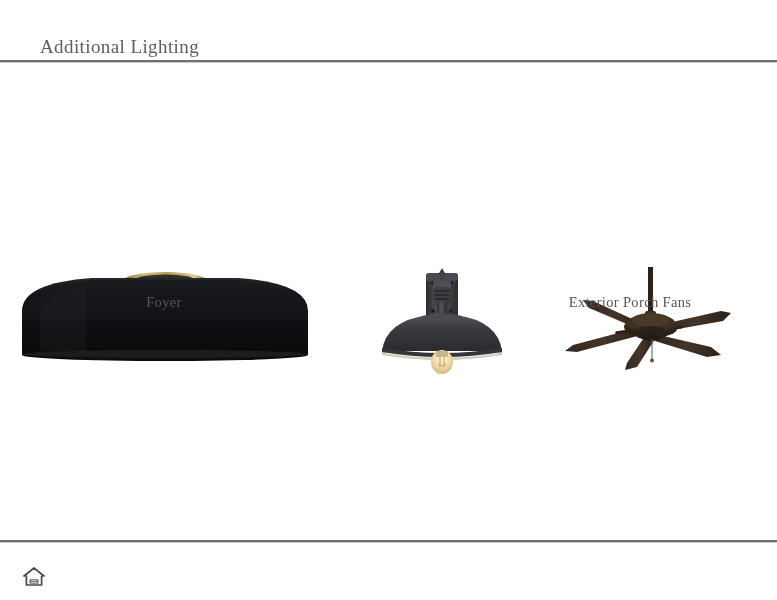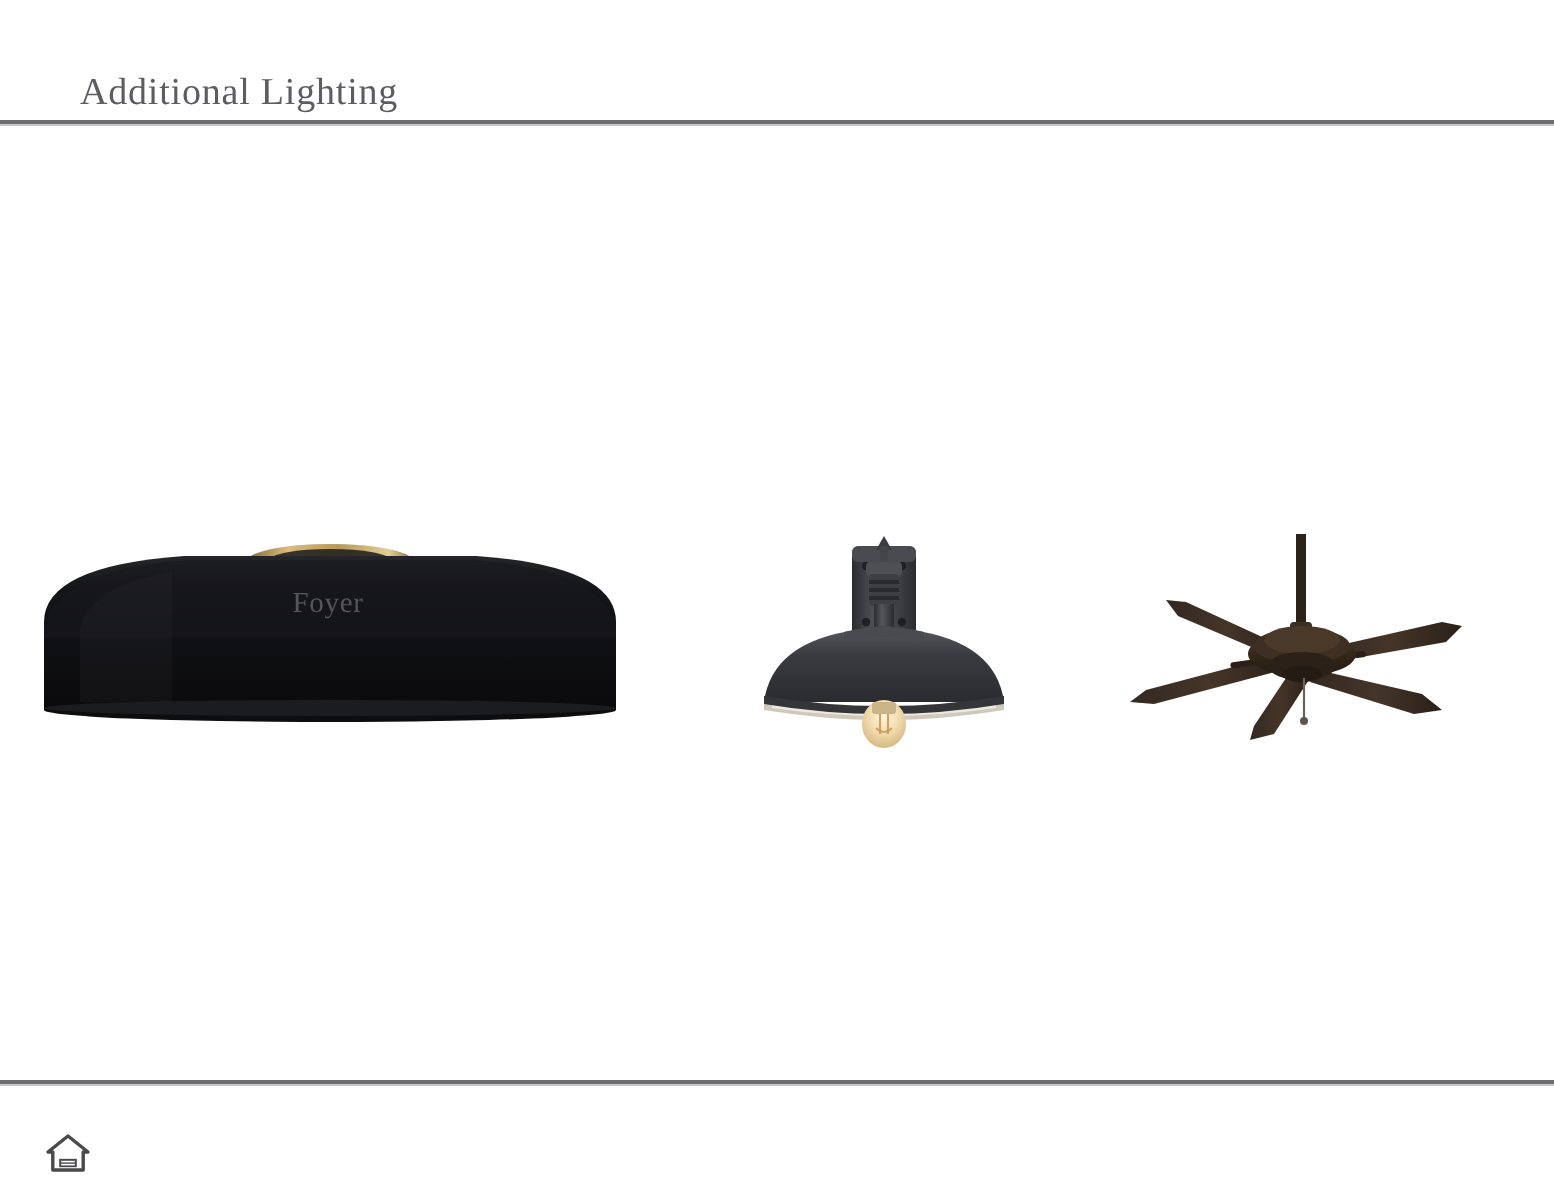--- a/index.html
+++ b/index.html
@@ -268,20 +268,21 @@
 
           <line x1="97" y1="72" x2="97" y2="92" stroke="#6b6259" stroke-width="1.1"></line>
           <circle cx="97" cy="93.5" r="2" fill="#5e564d"></circle>
         </svg>
       </div>
     </div>
 
   </div>
 
   <div class="product-caption cap-foyer">Foyer</div>
+  <div class="product-caption cap-fan">Exterior Porch Fans</div>
 </div>
 
 <div class="page-footer">
   <div class="footer-rule"></div>
   <div class="eho-logo">
     <svg viewBox="0 0 22 22" width="22" height="22">
       <path d="M 11 2 L 21 10 L 18.6 10 L 18.6 19 L 3.4 19 L 3.4 10 L 1 10 Z" fill="none" stroke="#4a4a4d" stroke-width="1.7" stroke-linejoin="round"></path>
       <rect x="6.6" y="13.4" width="8.8" height="4.2" fill="#4a4a4d"></rect>
       <rect x="7.6" y="14.4" width="6.8" height="0.8" fill="#ffffff"></rect>
       <rect x="7.6" y="15.9" width="6.8" height="0.8" fill="#ffffff"></rect>

